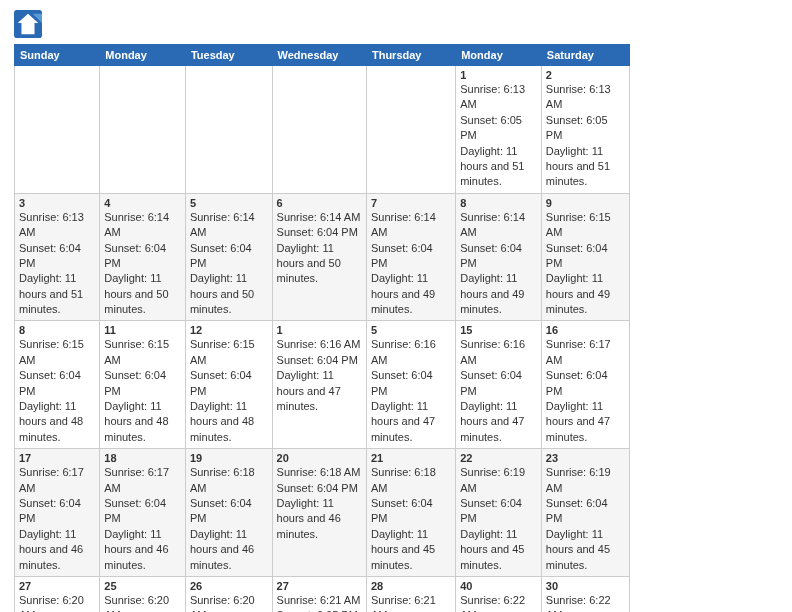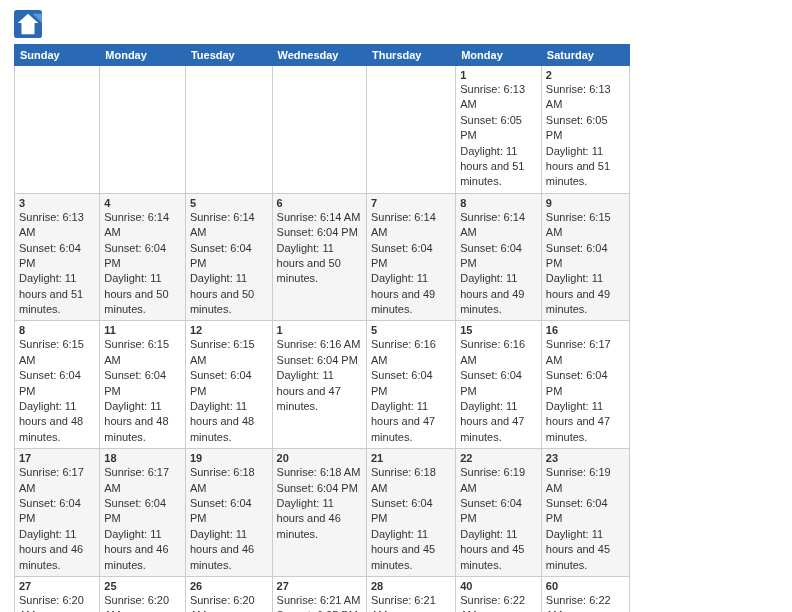--- a/index.html
+++ b/index.html
@@ -319,21 +319,21 @@
 Sunset: 6:05 PM
 Daylight: 11 hours and 44 minutes.</div>
           </td>
           <td>
             <span class="day-num">40</span>
             <div class="day-info" style="white-space: pre-line;">Sunrise: 6:22 AM
 Sunset: 6:06 PM
 Daylight: 11 hours and 44 minutes.</div>
           </td>
           <td>
-            <span class="day-num">60</span>
+            <span class="day-num">30</span>
             <div class="day-info" style="white-space: pre-line;">Sunrise: 6:22 AM
 Sunset: 6:06 PM
 Daylight: 11 hours and 43 minutes.</div>
           </td>
         </tr>
       </tbody>
   </table>
 </div>
 
 </body></html>

